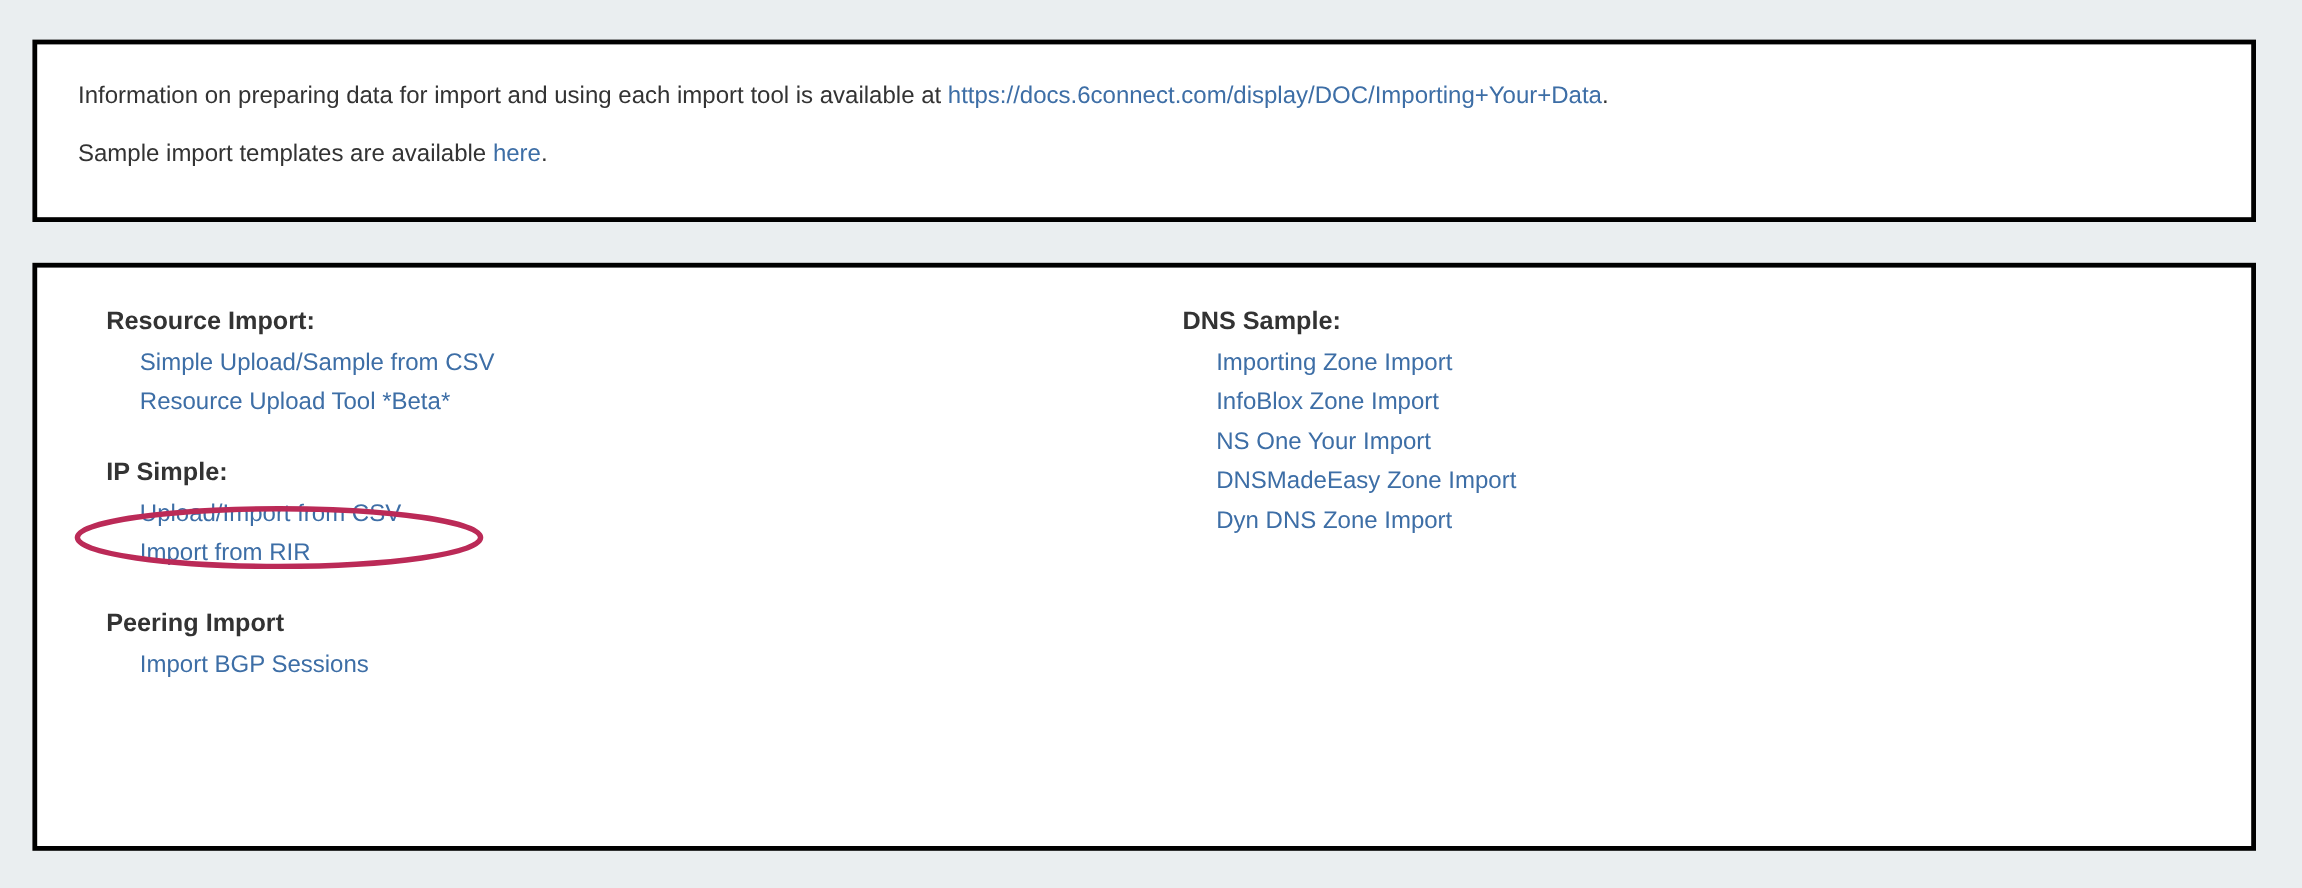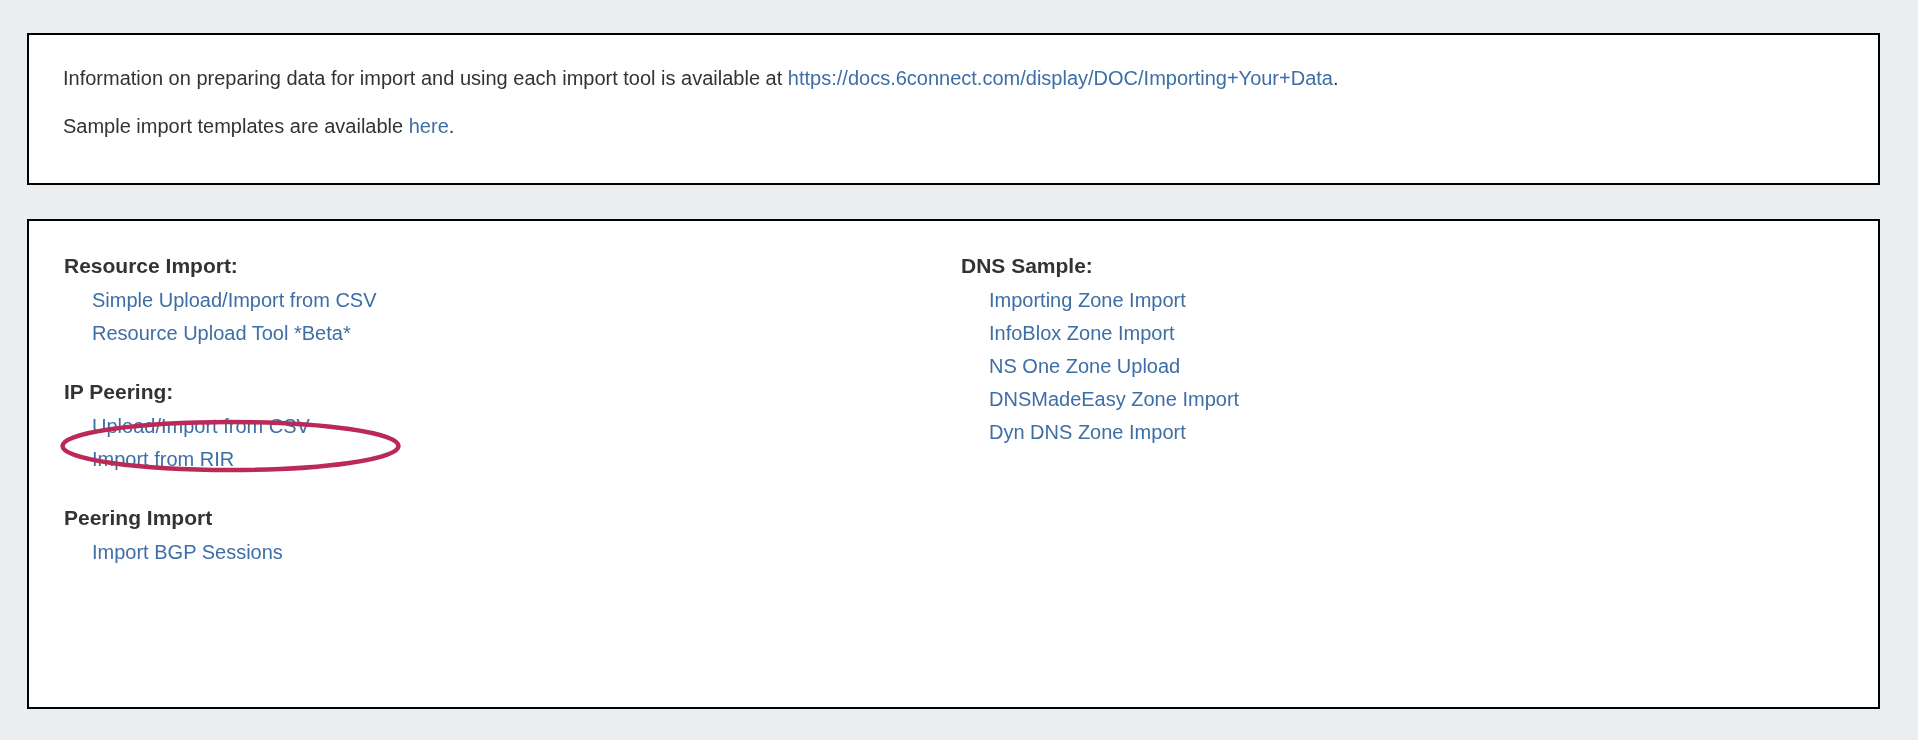--- a/index.html
+++ b/index.html
@@ -19,21 +19,21 @@
   .page {
     position: relative;
     width: 1918px;
     height: 740px;
     box-sizing: border-box;
     padding: 33px 38px 0 27px;
   }
 
   .panel {
     background: #ffffff;
-    border: 2px solid #000000;
+    border: 4px solid #000000;
     box-sizing: border-box;
   }
 
   
   #info-panel {
     width: 1853px;
     height: 152px;
     padding: 30px 34px 0 34px;
     box-sizing: border-box;
   }
@@ -63,20 +63,21 @@
     height: 490px;
     box-sizing: border-box;
     position: relative;
     padding: 0;
   }
 
   .columns {
     position: relative;
     display: flex;
     padding: 31px 0 0 0;
+    justify-content: center;
   }
 
   .column {
     box-sizing: border-box;
   }
   .column.left  { width: 900px; padding-left: 35px; }
   .column.right { width: 900px; padding-left: 32px; }
 
   .group-heading {
     font-size: 21px;
@@ -129,27 +130,27 @@
   </div>
 
   <div class="panel" id="tools-panel">
     <div class="columns">
 
       <div class="column left">
 
         <div class="group">
           <div class="group-heading">Resource Import:</div>
           <ul class="group-links">
-            <li><a class="link" href="#">Simple Upload/Import from CSV</a></li>
+            <li><a class="link" href="#">Simple Upload/Sample from CSV</a></li>
             <li><a class="link" href="#">Resource Upload Tool *Beta*</a></li>
           </ul>
         </div>
 
         <div class="group">
-          <div class="group-heading">IP Peering:</div>
+          <div class="group-heading">IP Simple:</div>
           <ul class="group-links">
             <li><a class="link" href="#">Upload/Import from CSV</a></li>
             <li><a class="link" href="#">Import from RIR</a></li>
           </ul>
         </div>
 
         <div class="group">
           <div class="group-heading">Peering Import</div>
           <ul class="group-links">
             <li><a class="link" href="#">Import BGP Sessions</a></li>
@@ -158,21 +159,21 @@
 
       </div>
 
       <div class="column right">
 
         <div class="group">
           <div class="group-heading">DNS Sample:</div>
           <ul class="group-links">
             <li><a class="link" href="#">Importing Zone Import</a></li>
             <li><a class="link" href="#">InfoBlox Zone Import</a></li>
-            <li><a class="link" href="#">NS One Zone Upload</a></li>
+            <li><a class="link" href="#">NS One Your Import</a></li>
             <li><a class="link" href="#">DNSMadeEasy Zone Import</a></li>
             <li><a class="link" href="#">Dyn DNS Zone Import</a></li>
           </ul>
         </div>
 
       </div>
 
     </div>
 
     <svg id="highlight-ellipse" viewBox="0 0 343 54">

